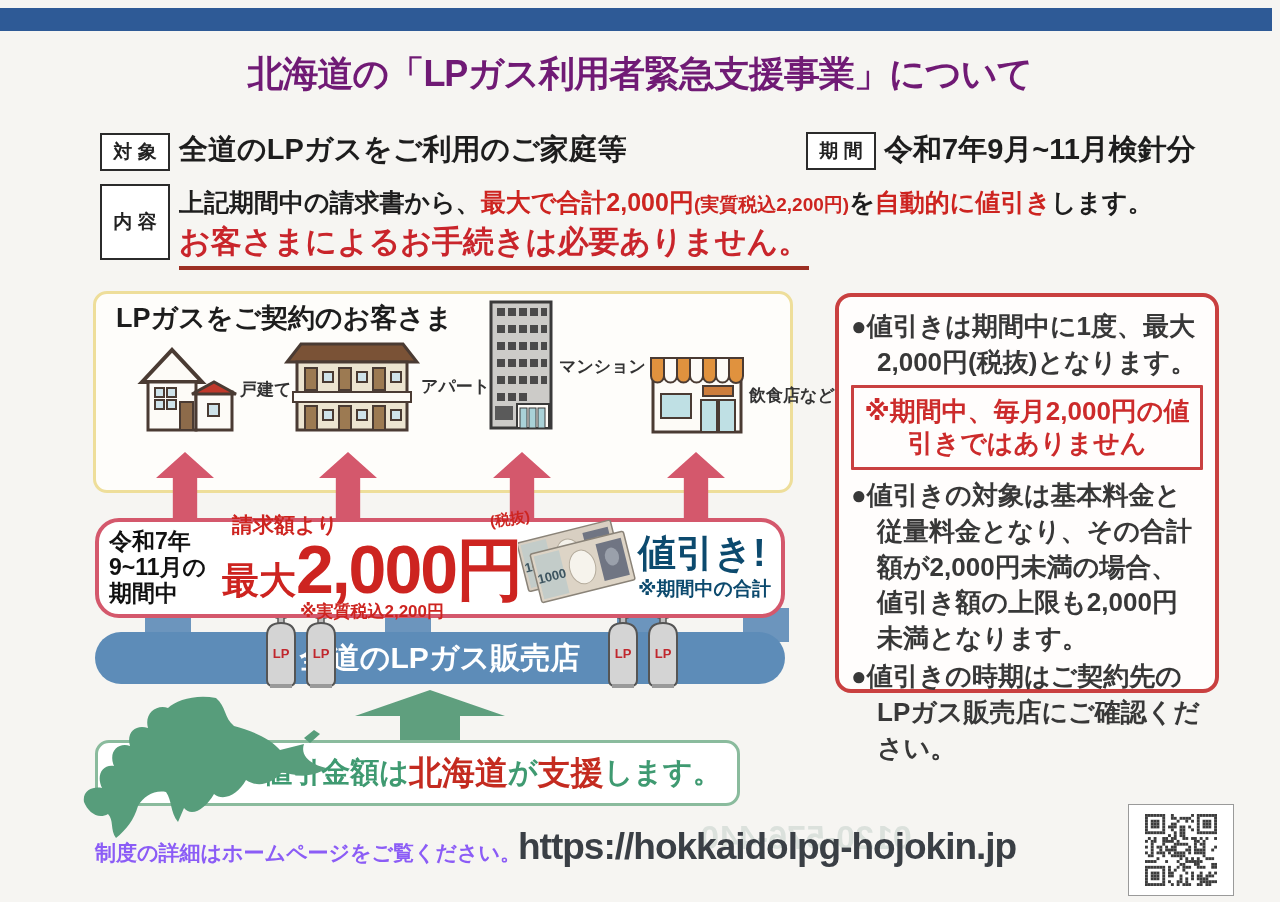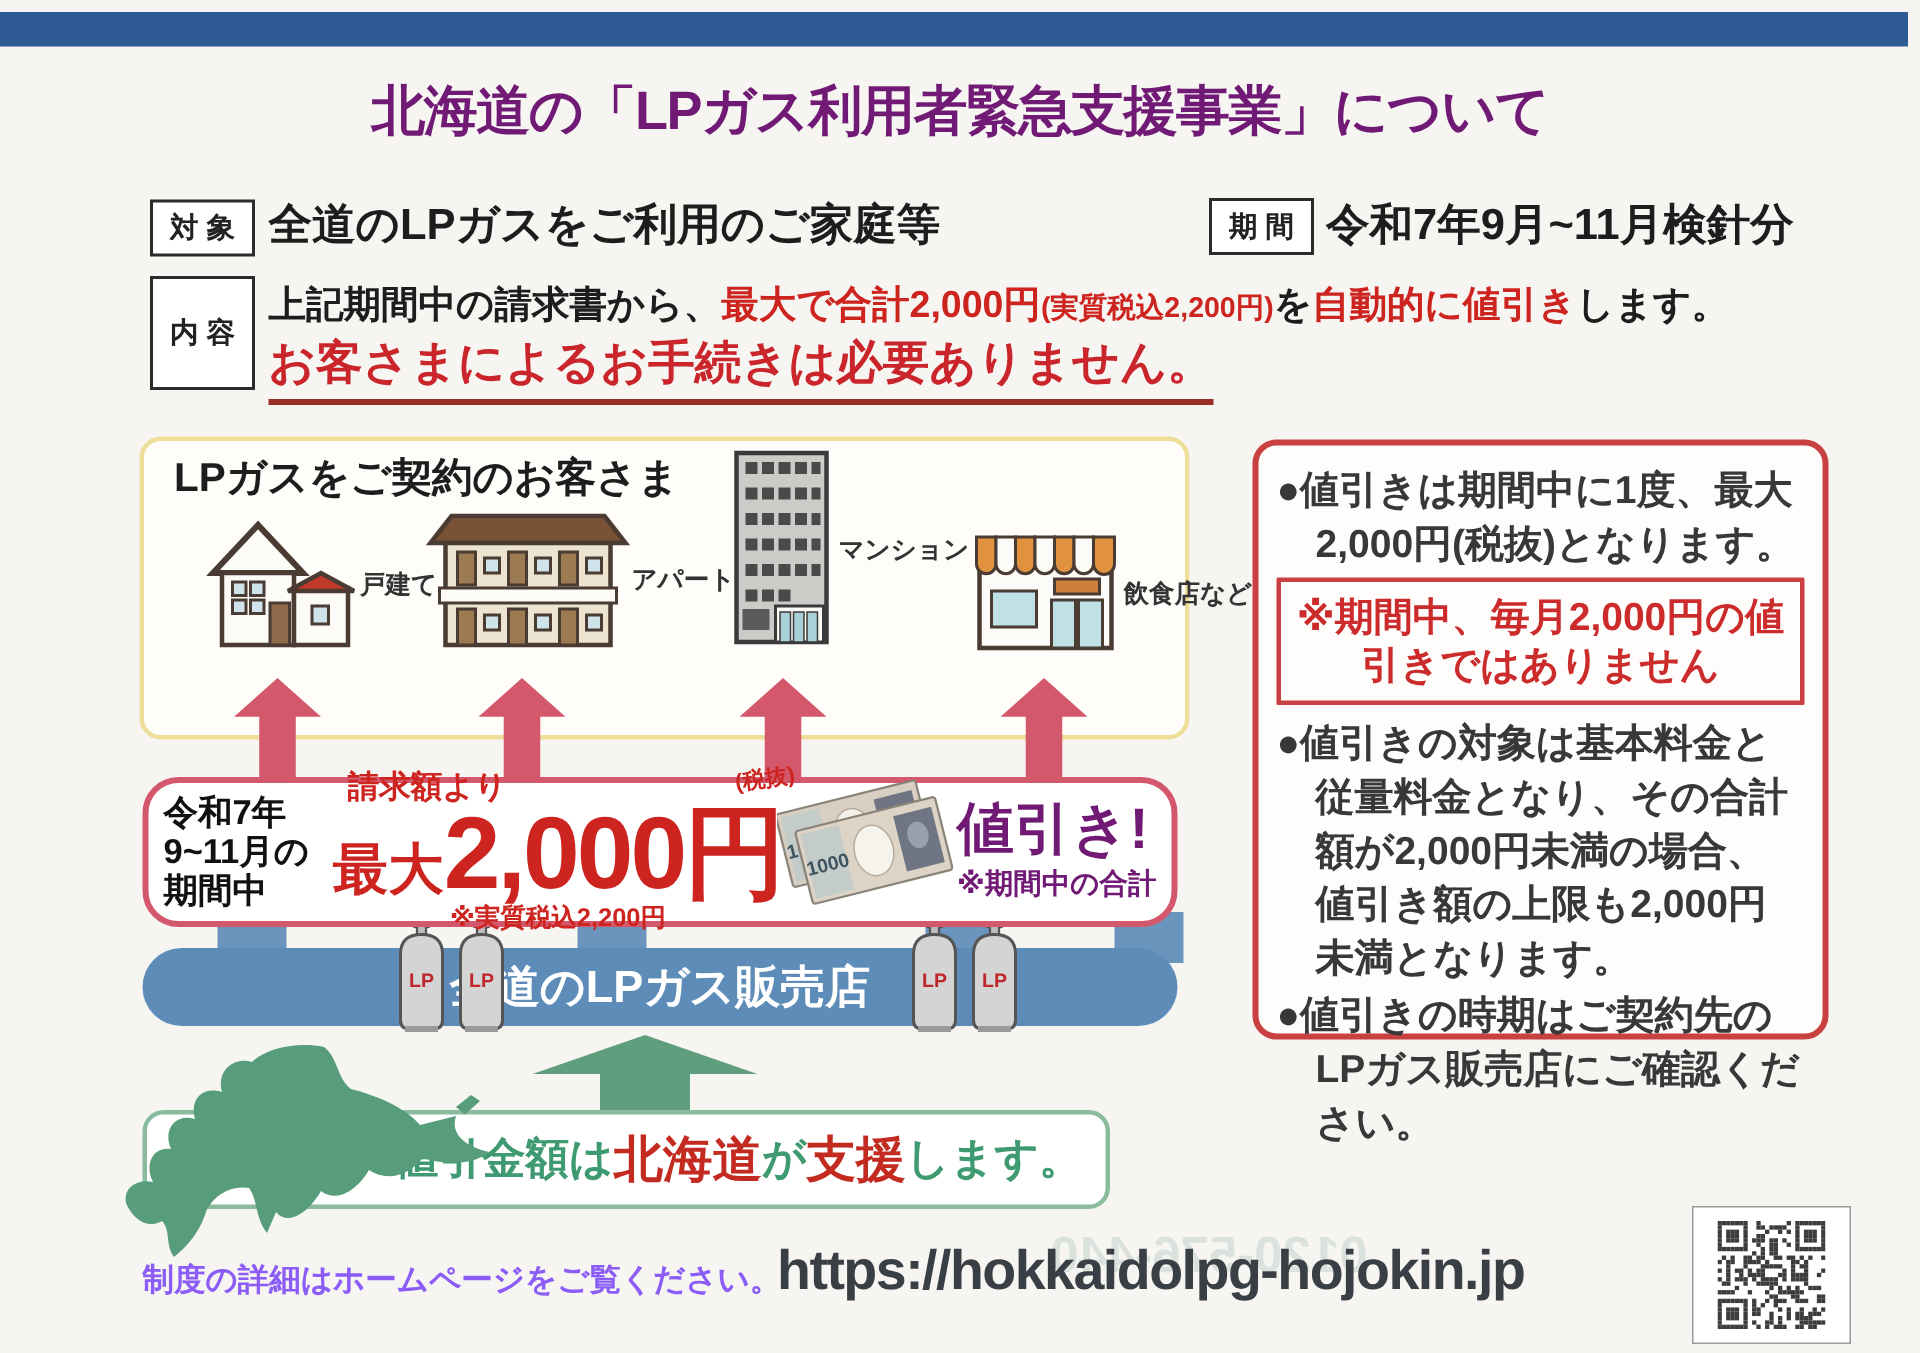--- a/index.html
+++ b/index.html
@@ -72,21 +72,21 @@
     white-space:pre-line;
   }
   .promo-amount{position:relative;color:#cd2420;width:310px;text-align:center;}
   .promo-lead{font-size:21px;font-weight:900;text-align:left;margin-left:10px;line-height:1;}
   .promo-big{font-weight:900;line-height:1;white-space:nowrap;}
   .promo-big .max{font-size:37px;}
   .promo-big .amt{font-size:68px;letter-spacing:-2px;}
   .promo-taxnote{position:absolute;right:-8px;top:-4px;font-size:15px;font-weight:900;transform:rotate(-8deg);}
   .promo-taxincl{font-size:17px;font-weight:900;line-height:1.1;}
   .promo-money{margin-left:-4px;margin-top:-6px;}
-  .promo-right{margin-left:2px;color:#701a75;text-align:left;}
+  .promo-right{margin-left:2px;color:#0c4a6e;text-align:left;}
   .promo-disc{font-size:38px;font-weight:900;line-height:1;white-space:nowrap;}
   .promo-total{font-size:19px;font-weight:800;margin-top:4px;white-space:nowrap;}
 
   .pillar{background:#6c95bd;width:46px;height:34px;top:608px;z-index:1;}
   .p1{left:145px;} .p2{left:385px;} .p3{left:617px;} .p4{left:743px;}
 
   .dealer-bar{
     left:95px;top:632px;width:690px;height:52px;background:#5d8cb8;border-radius:26px;
     display:flex;align-items:center;justify-content:center;z-index:2;
   }

